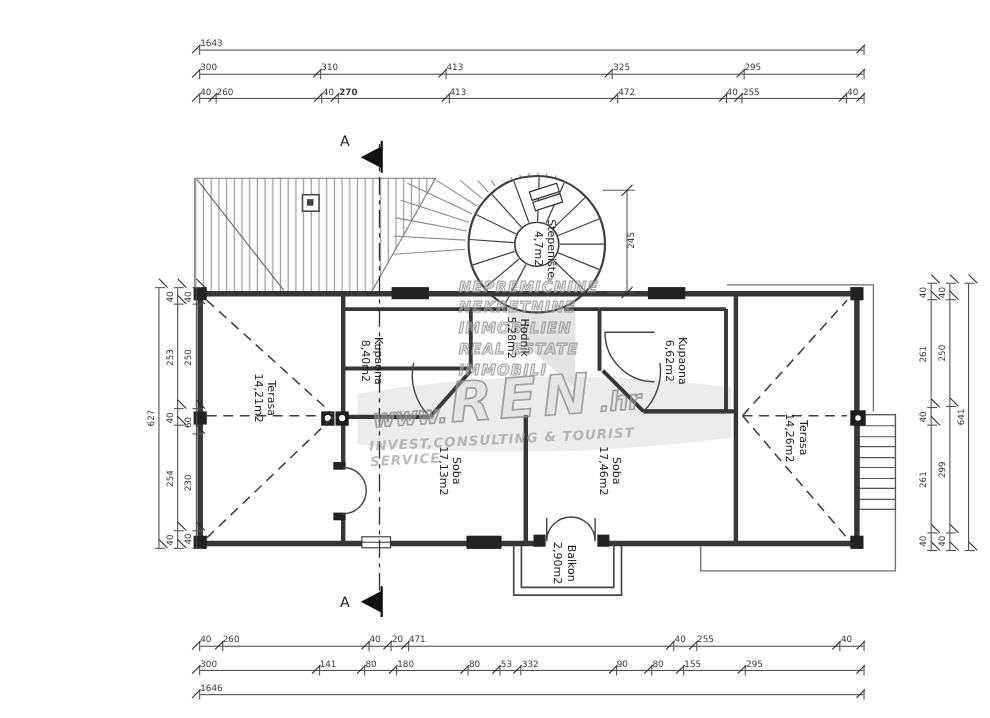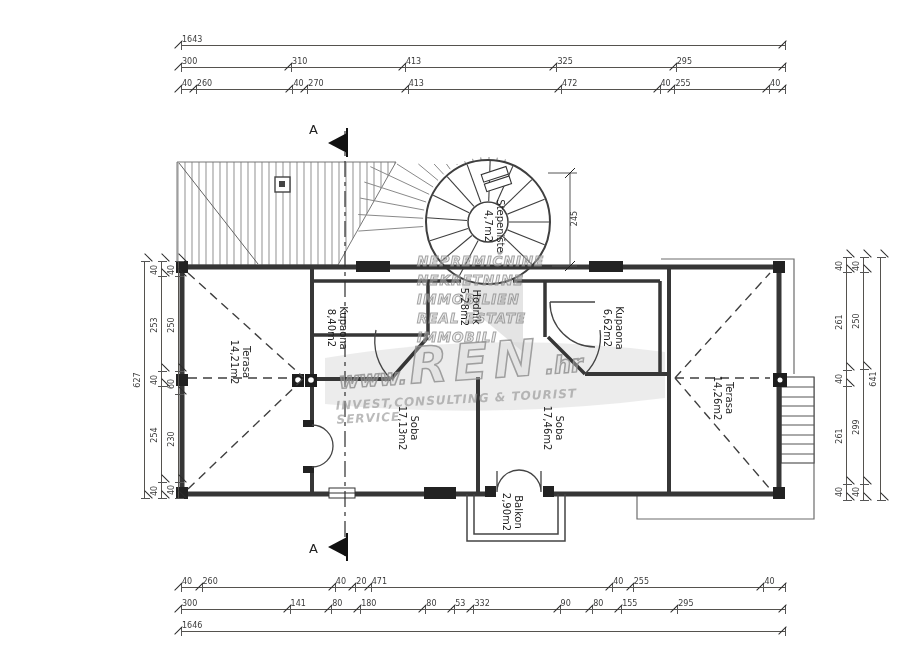--- a/index.html
+++ b/index.html
@@ -288,21 +288,21 @@
         <span class="dlab">40</span>
       </div>
       <div class="seg" style="flex-grow: 260;">
         <i class="tick"></i>
         <span class="dlab">260</span>
       </div>
       <div class="seg" style="flex-grow: 40;">
         <i class="tick"></i>
         <span class="dlab">40</span>
       </div>
-      <div class="seg" style="flex-grow: 270;">
+      <div class="seg" style="flex-grow: 270; font-weight: bold;">
         <i class="tick"></i>
         <span class="dlab">270</span>
       </div>
       <div class="seg" style="flex-grow: 413;">
         <i class="tick"></i>
         <span class="dlab">413</span>
       </div>
       <div class="seg" style="flex-grow: 265;">
         <i class="tick"></i>
         <span class="dlab">472</span>

